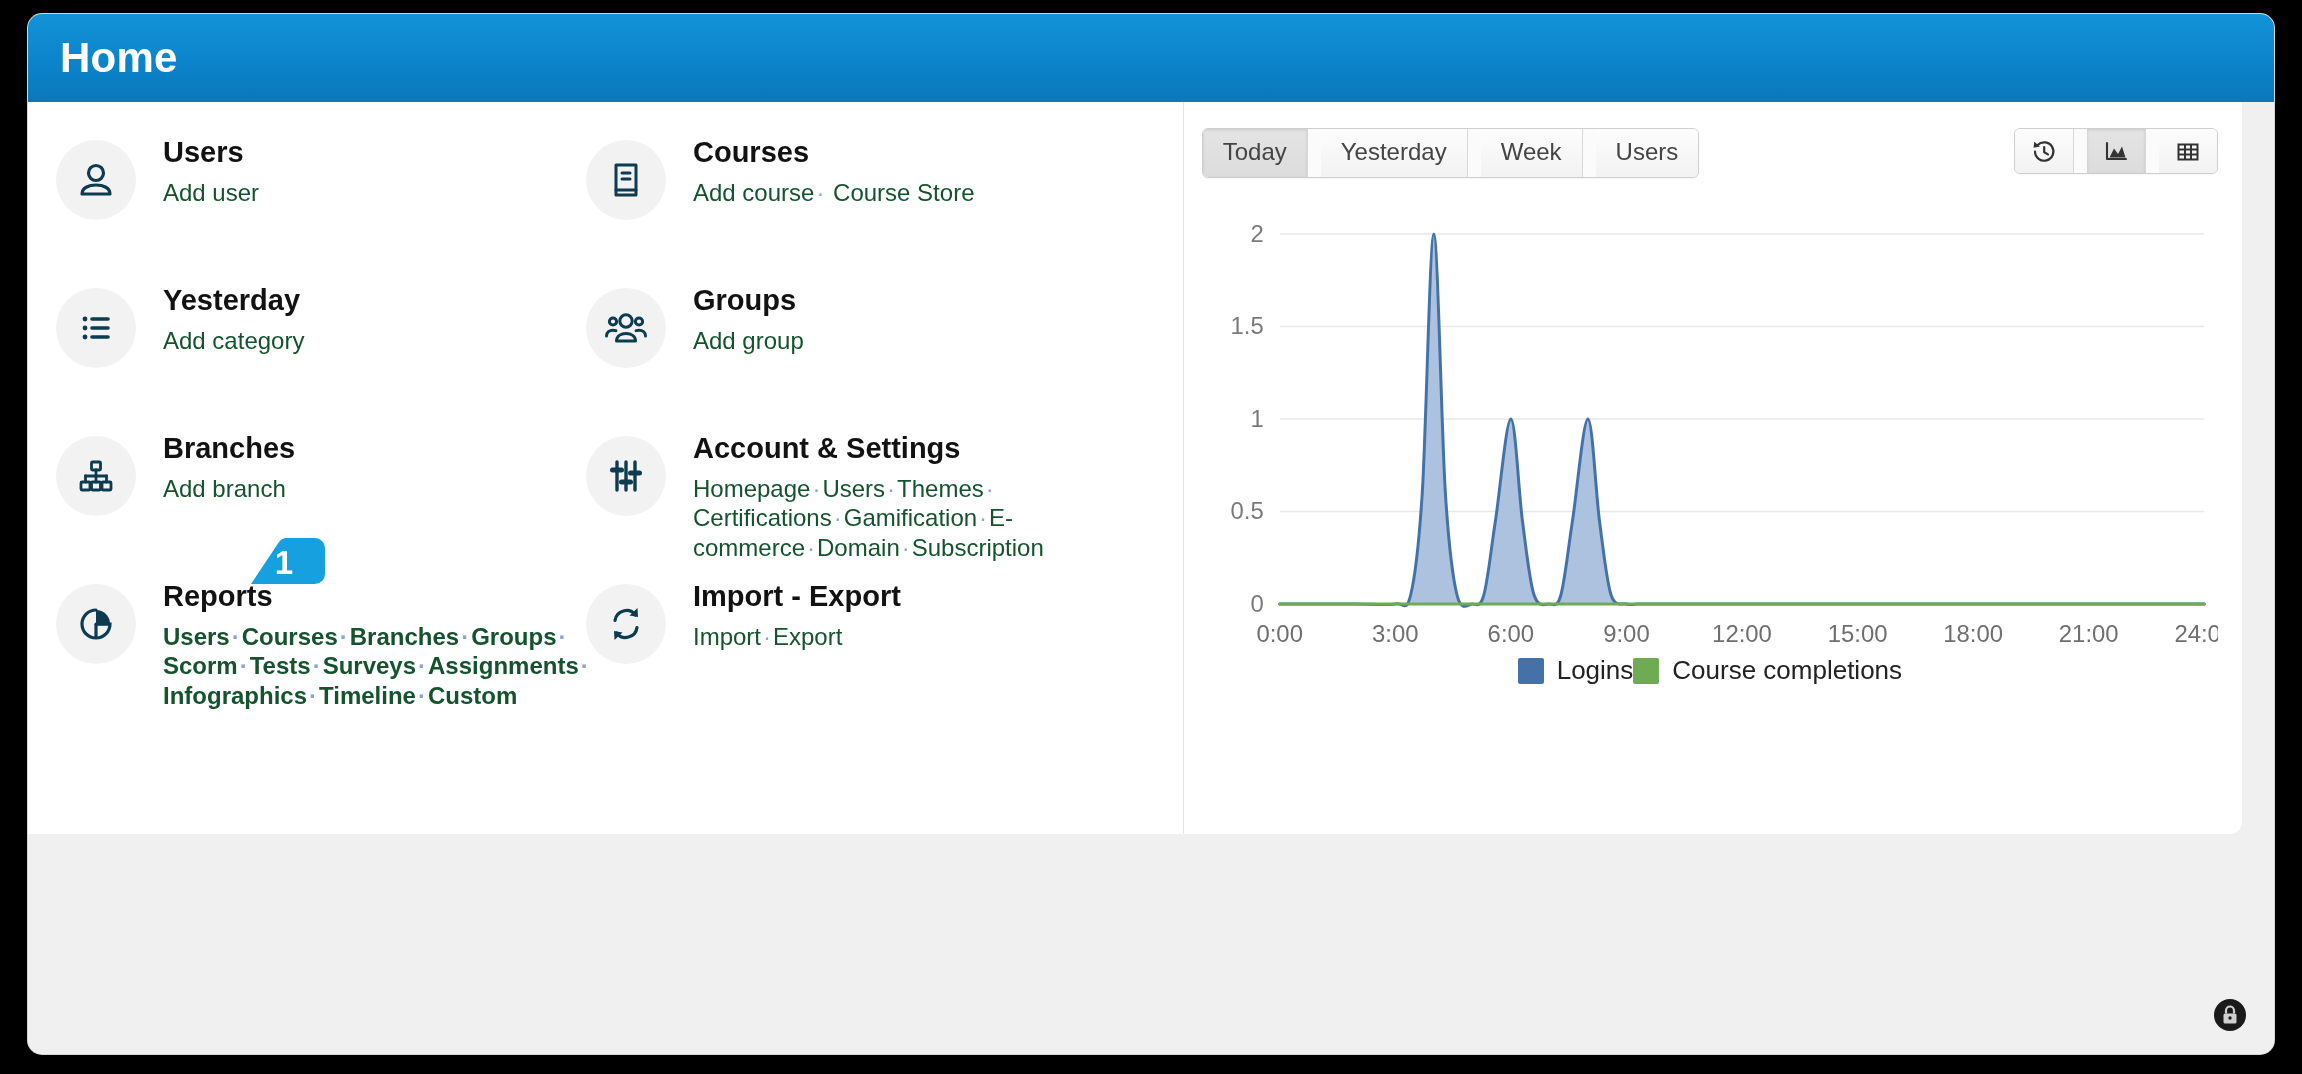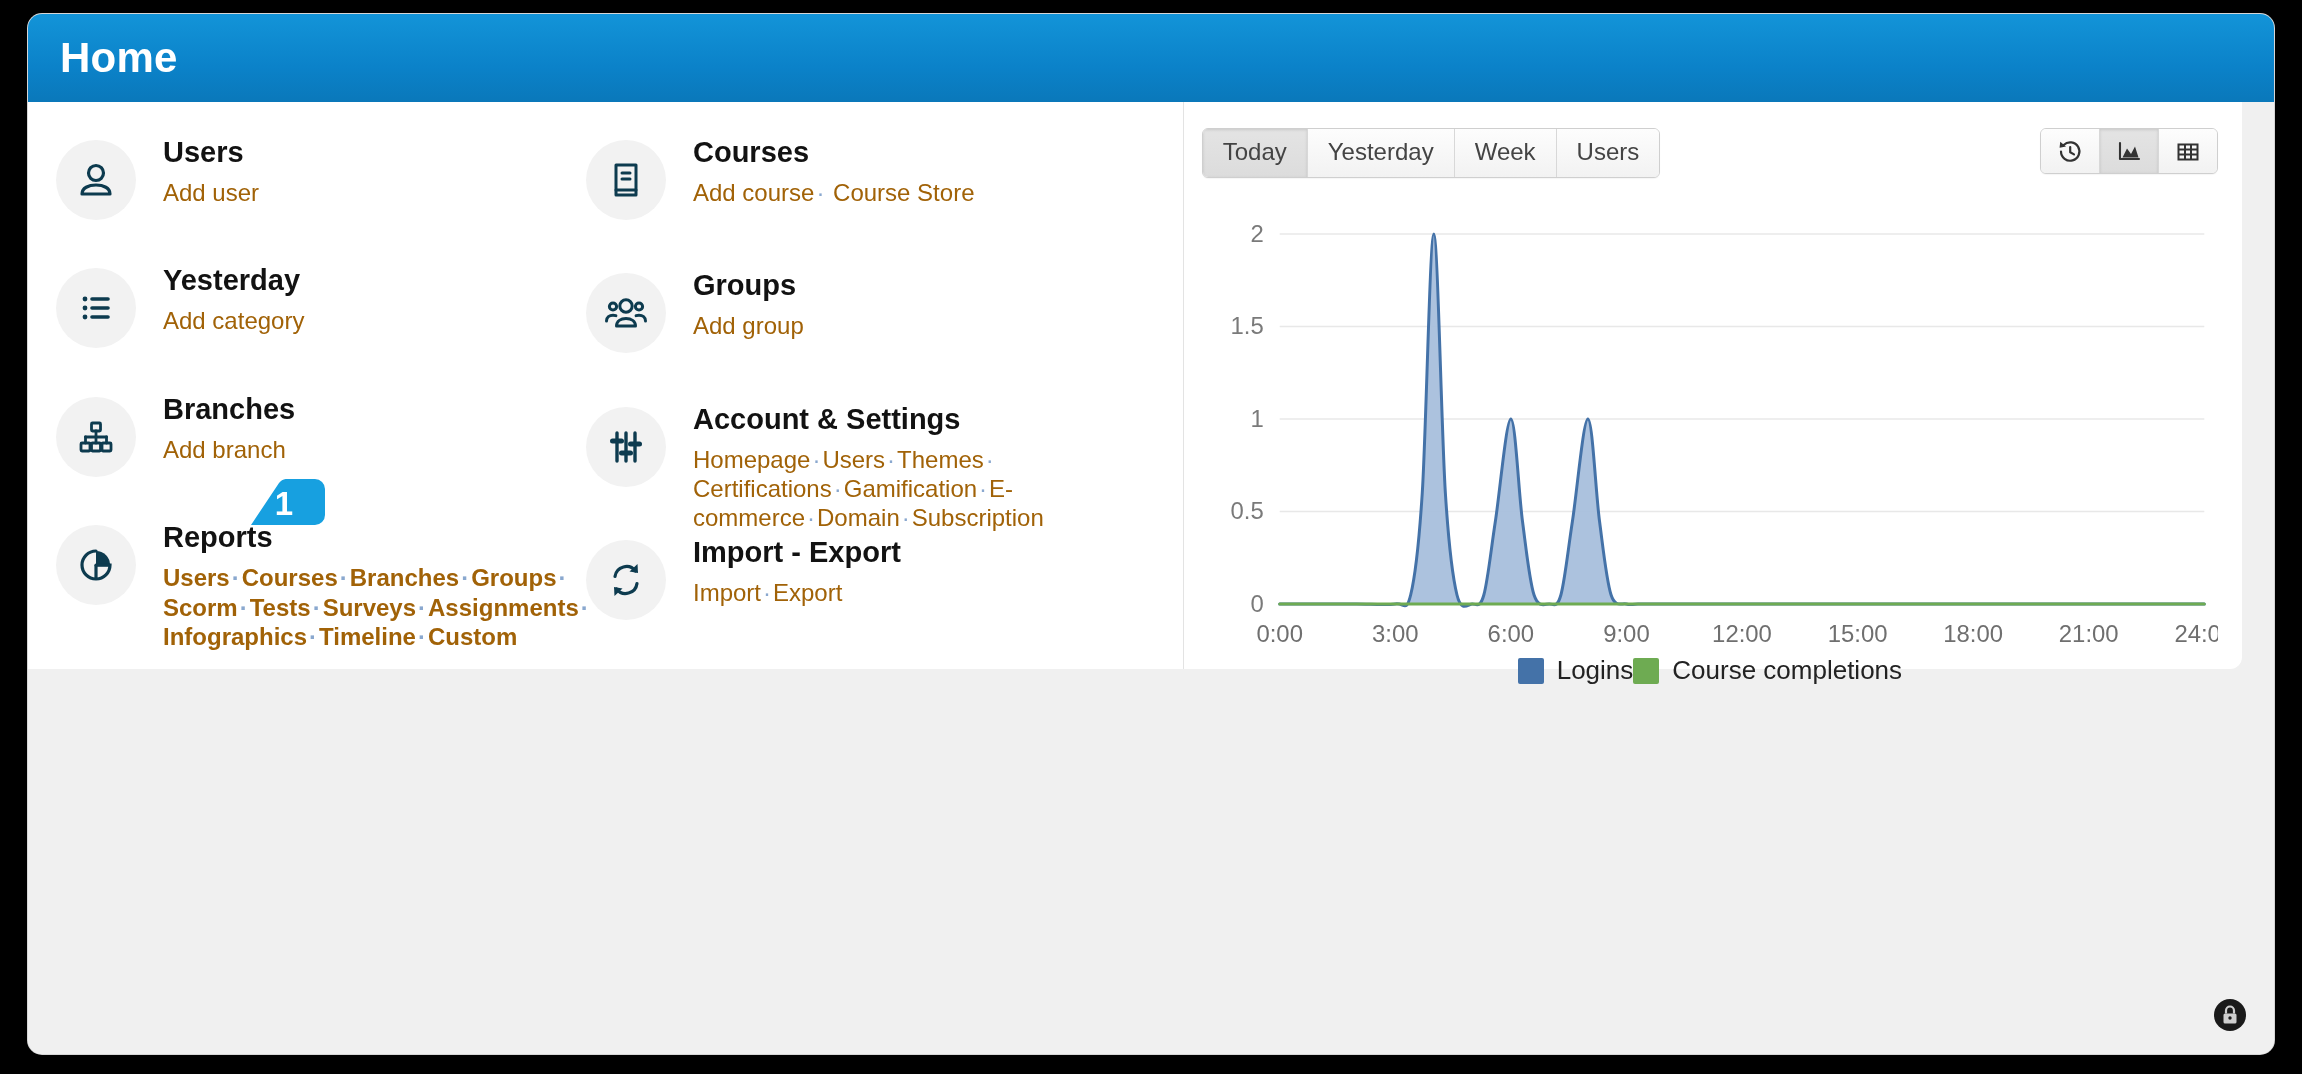--- a/index.html
+++ b/index.html
@@ -38,21 +38,21 @@
     color: #ffffff;
     font-size: 42px;
     font-weight: bold;
     margin-left: 32px;
     letter-spacing: 0.2px;
   }
   
   .content-card {
     position: absolute;
     left: 0; top: 88px;
-    width: 2214px; height: 567px;
+    width: 2214px; height: 732px;
     background: #ffffff;
     border-bottom-right-radius: 12px;
     display: flex;
   }
   .left-pane {
     width: 1160px;
     height: 100%;
     border-right: 1px solid #e3e3e3;
     padding: 34px 0 0 0;
     display: flex;
@@ -88,21 +88,21 @@
     margin-bottom: 11px;
     white-space: nowrap;
   }
   .tile-links {
     font-size: 24px;
     color: #3676c8;
     line-height: 1.22;
     max-width: 420px;
   }
   .tile-links a {
-    color: #a16207;
+    color: #14532d;
     text-decoration: none;
     cursor: pointer;
   }
   .sep { color: #8aa8cf; padding: 0 2px; }
 
   .tile.reports { height: 170px; }
   .tile.reports .tile-links { max-width: 400px; font-weight: bold; }
   .tile.accset .tile-links { max-width: 330px; }
 
   
@@ -137,20 +137,21 @@
     align-items: flex-start;
     justify-content: space-between;
   }
   .btn-group {
     display: inline-flex;
     border: 1px solid #cfcfcf;
     border-radius: 6px;
     overflow: hidden;
     background: #fbfbfb;
     box-shadow: 0 1px 1px rgba(0,0,0,.04);
+    gap: 13px;
   }
   .btn-group .gbtn {
     font-size: 24px;
     color: #444;
     padding: 9px 20px 11px 20px;
     background: linear-gradient(180deg,#fdfdfd,#f2f2f2);
     border-right: 1px solid #d8d8d8;
     cursor: pointer;
     white-space: nowrap;
   }

